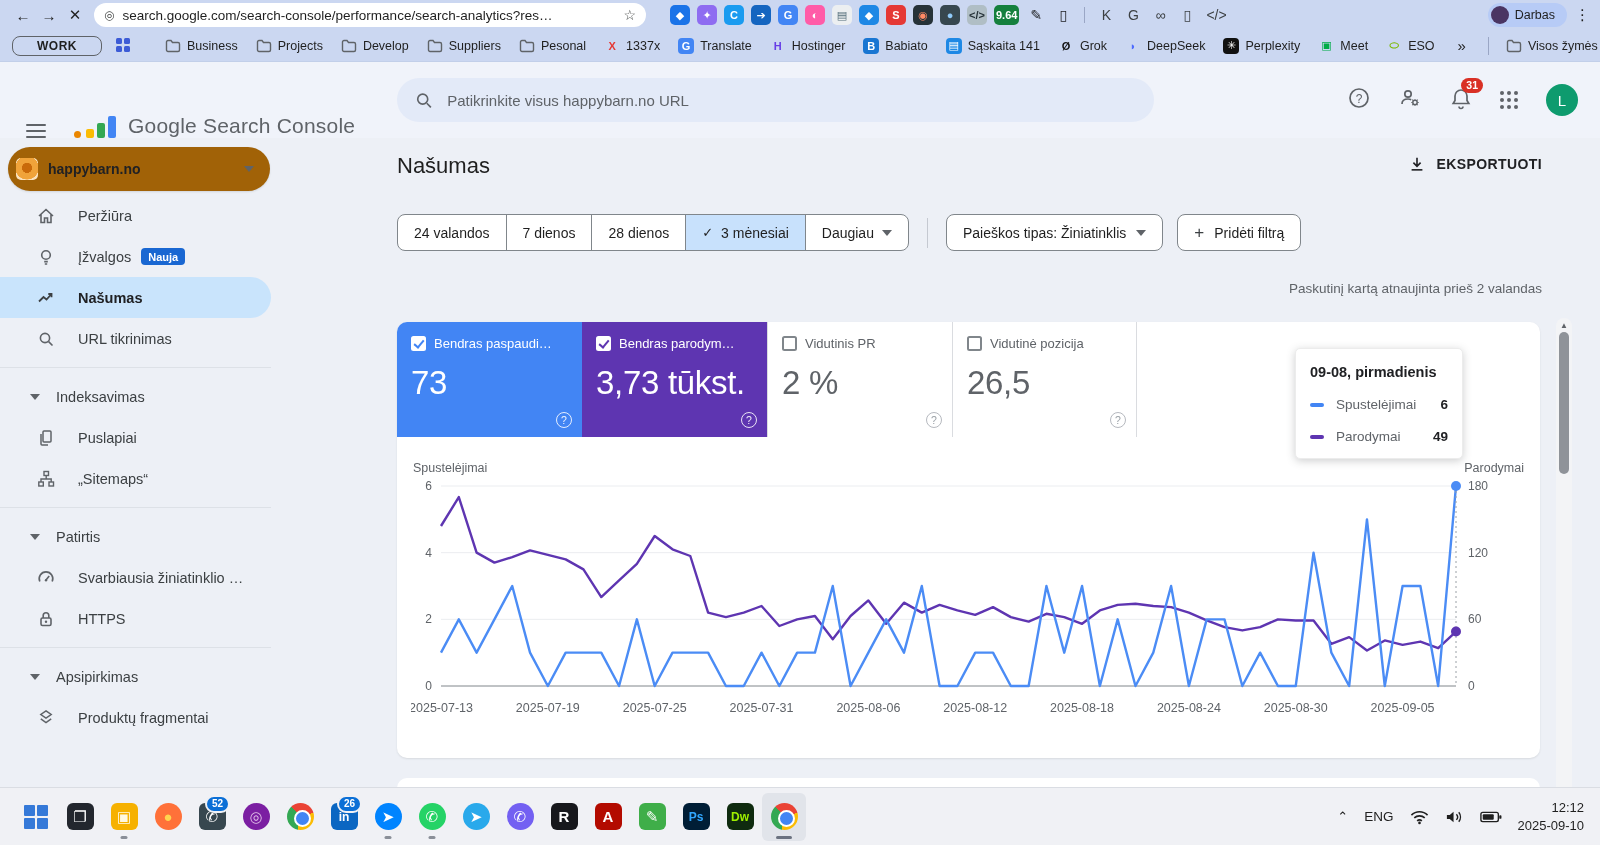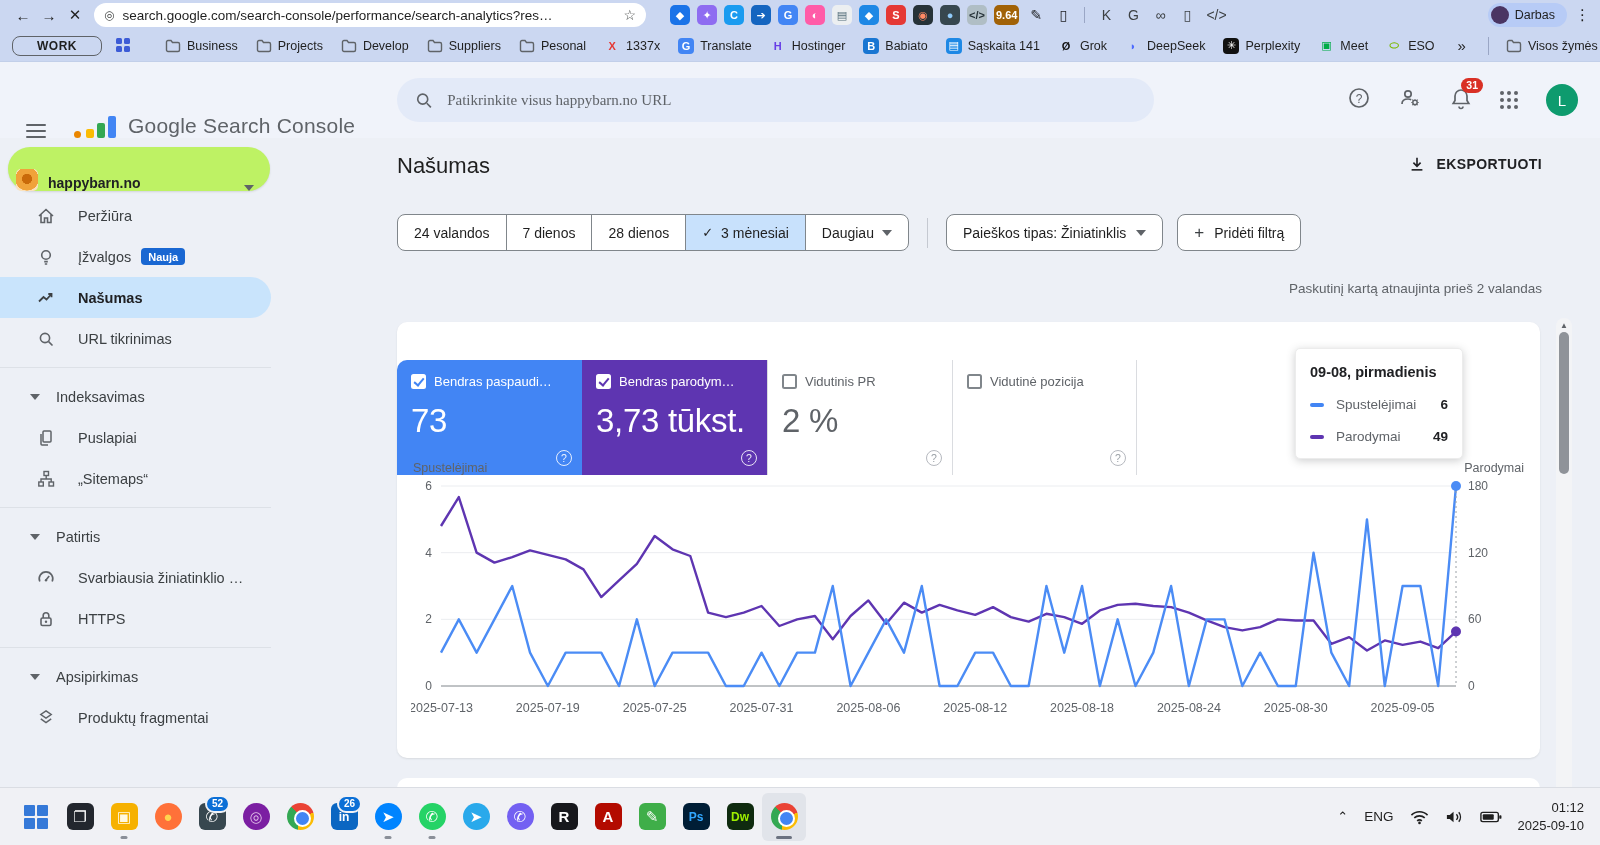--- a/index.html
+++ b/index.html
@@ -36,31 +36,31 @@
   .gsc-header { position:absolute; left:0; top:62px; width:1600px; height:76px; background:#f0f3fa; display:flex; align-items:flex-end; }
   .hamburger { width:20px; margin-left:26px; display:flex; flex-direction:column; gap:4px; }
   .hamburger span { height:2px; background:#5f6368; border-radius:1px; }
   .gsc-logo { display:flex; align-items:flex-end; gap:3px; margin-left:28px; }
   .gsc-logo .b1{width:8px;height:22px;background:#4285f4;border-radius:2px;}
   .gsc-logo .b2{width:8px;height:15px;background:#34a853;border-radius:2px;}
   .gsc-logo .b3{width:8px;height:9px;background:#fbbc04;border-radius:2px;}
   .gsc-logo .dot{width:7px;height:7px;border-radius:50%;background:#ea8600;margin-right:2px;}
   .gsc-name { font-size:21px; color:#5f6368; margin-left:12px; letter-spacing:.2px; }
   .gsc-search { position:absolute; left:397px; top:16px; width:757px; height:44px; background:#e3eaf8; border-radius:22px; display:flex; align-items:center; padding:0 18px; }
-  .gsc-search input { border:none; outline:none; background:transparent; font-size:15px; color:#202124; width:100%; margin-left:14px; font-family:Liberation Serif, serif; }
+  .gsc-search input { border:none; outline:none; background:transparent; font-size:15px; color:#202124; width:100%; margin-left:14px; font-family:Liberation Sans, sans-serif; }
   .gsc-search input::placeholder { color:#5f6368; }
   .hdr-icons { position:absolute; right:22px; top:0; height:76px; display:flex; align-items:center; gap:28px; }
   .hic { position:relative; color:#5f6368; }
   .bell-badge { position:absolute; top:-9px; right:-11px; background:#d93025; color:#fff; font-size:10.5px; font-weight:bold; border-radius:9px; padding:1.5px 5px; }
   .apps-grid { width:18px; height:18px; display:grid; grid-template-columns:repeat(3,4px); grid-template-rows:repeat(3,4px); gap:3px; }
   .apps-grid span { background:#5f6368; border-radius:50%; }
   .avatar { width:32px; height:32px; border-radius:50%; background:#0e9b6e; color:#fff; font-size:15px; display:flex; align-items:center; justify-content:center; }
 
   
-  .property-pill { position:absolute; left:8px; top:147px; width:262px; height:44px; background:#bef264; border-radius:22px; display:flex; align-items:flex-end; padding:0 16px 0 8px; box-shadow:0 1px 2px rgba(60,64,67,.15); }
+  .property-pill { position:absolute; left:8px; top:147px; width:262px; height:44px; background:#a16207; border-radius:22px; display:flex; align-items:center; padding:0 16px 0 8px; box-shadow:0 1px 2px rgba(60,64,67,.15); }
   .prop-fav { width:22px; height:22px; border-radius:5px; background:radial-gradient(circle at 50% 45%, #c96a0a 0 30%, #f0a33a 32% 70%, #fbe2bd 72%); margin-right:10px; }
   .prop-name { font-size:14px; font-weight:bold; color:#202124; flex:1; }
   .caret-down { width:0; height:0; border-left:5px solid transparent; border-right:5px solid transparent; border-top:6px solid #5f6368; }
 
   
   .sidebar { position:absolute; left:0; top:195px; width:290px; }
   .sb-item { height:41px; display:flex; align-items:center; padding-left:36px; font-size:14.5px; color:#3c4043; position:relative; }
   .sb-item .sb-ic { width:20px; height:20px; margin-right:22px; flex:0 0 auto; }
   .sb-item.active { background:#c9e4fc; border-radius:0 21px 21px 0; width:271px; color:#202124; font-weight:bold; }
   .sb-badge { background:#1967d2; color:#fff; font-size:11px; font-weight:bold; border-radius:4px; padding:2.5px 7px; margin-left:10px; }
@@ -78,21 +78,21 @@
   .seg.selected { background:#c8e1fc; gap:8px; }
   .seg .chk { font-size:13px; color:#1f1f1f; }
   .seg .dd { margin-left:8px; }
   .group-sep { width:1px; height:30px; background:#c5c9d1; margin:0 18px; }
   .chip { display:flex; align-items:center; gap:10px; background:#fff; border:1px solid #80868b; border-radius:8px; height:37px; padding:0 16px; font-size:14px; color:#1f1f1f; margin-right:14px; }
   .chip .plus { font-size:17px; color:#3c4043; }
   .updated { position:absolute; right:58px; top:281px; font-size:13.5px; color:#5f6368; }
 
   
   .main-card { position:absolute; left:397px; top:322px; width:1143px; height:436px; background:#fff; border-radius:10px; box-shadow:0 1px 2px rgba(60,64,67,.12); }
-  .tile-row { display:flex; height:115px;margin-top:38px; }
+  .tile-row { display:flex; height:115px; }
   .tile { width:185px; padding:14px 12px 8px 14px; position:relative; }
   .tile:nth-child(1){ border-top-left-radius:10px; }
   .tile.sel { color:#fff; }
   .tile .t-label { display:flex; align-items:center; gap:8px; font-size:13px; }
   .tile .cb { width:15px; height:15px; border-radius:2.5px; position:relative; flex:0 0 auto; }
   .tile .cb.checked { background:#fff; }
   .tile .cb.checked::after { content:""; position:absolute; left:4.5px; top:1.5px; width:4px; height:8px; border:solid var(--tc); border-width:0 2px 2px 0; transform:rotate(40deg); }
   .tile .cb.un { border:2px solid #80868b; }
   .tile .t-value { font-size:33px; margin-top:13px; letter-spacing:-.3px; }
   .tile.plain .t-label { color:#5f6368; }
@@ -157,21 +157,21 @@
       <span class="ext-ic" style="background: rgb(26, 155, 240); color: rgb(255, 255, 255);">C</span>
       <span class="ext-ic" style="background: rgb(21, 101, 192); color: rgb(255, 255, 255);">➔</span>
       <span class="ext-ic" style="background: rgb(66, 133, 244); color: rgb(255, 255, 255);">G</span>
       <span class="ext-ic" style="background: rgb(255, 92, 168); color: rgb(255, 255, 255);">◐</span>
       <span class="ext-ic" style="background: rgb(236, 239, 241); color: rgb(84, 110, 122);">▤</span>
       <span class="ext-ic" style="background: rgb(30, 136, 229); color: rgb(255, 255, 255);">◆</span>
       <span class="ext-ic" style="background: rgb(229, 57, 53); color: rgb(255, 255, 255);">S</span>
       <span class="ext-ic" style="background: rgb(38, 50, 56); color: rgb(255, 138, 101);">◉</span>
       <span class="ext-ic" style="background: rgb(55, 71, 79); color: rgb(144, 202, 249);">●</span>
       <span class="ext-ic" style="background: rgb(176, 190, 197); color: rgb(38, 50, 56);">&lt;/&gt;</span>
-      <span class="ext-ic" style="background: #a16207; color: rgb(255, 255, 255);">9.64</span>
+      <span class="ext-ic" style="background: #15803d; color: rgb(255, 255, 255);">9.64</span>
       <span class="ext-ic plain" style="color: rgb(32, 33, 36);">✎</span>
       <span class="ext-ic plain" style="color: rgb(32, 33, 36);">▯</span>
       <span class="ext-div"></span>
       <span class="ext-ic plain" style="color: rgb(60, 64, 67);">K</span>
       <span class="ext-ic plain" style="color: rgb(60, 64, 67);">G</span>
       <span class="ext-ic plain" style="color: rgb(60, 64, 67);">∞</span>
       <span class="ext-ic plain" style="color: rgb(60, 64, 67);">▯</span>
       <span class="ext-ic plain" style="color: rgb(60, 64, 67);">&lt;/&gt;</span>
     </div>
   <div class="profile-chip">
@@ -487,20 +487,21 @@
           <span>Vidutinis PR</span>
         </div>
         <div class="t-value">2 %</div>
         <span class="help">?</span>
       </div>
       <div class="tile plain bdl bdr">
         <div class="t-label">
           <span class="cb un"></span>
           <span>Vidutinė pozicija</span>
         </div>
+        <div class="t-value">26,5</div>
         <span class="help">?</span>
       </div>
     </div>
 
   <div class="chart-tooltip">
     <div class="ct-title">09-08, pirmadienis</div>
     <div id="ct-rows">
         <div class="ct-row">
           <span class="ct-swatch" style="background: rgb(66, 133, 244);"></span>
           <span>Spustelėjimai</span>
@@ -634,17 +635,17 @@
     <svg width="19" height="16" viewBox="0 0 20 16">
         <path d="M2 6 h3 l4-3.5 v11 L5 10 H2 z" fill="#1f1f1f"></path>
         <path d="M12 5 a4.5 4.5 0 0 1 0 6 M14.5 3 a8 8 0 0 1 0 10" fill="none" stroke="#1f1f1f" stroke-width="1.5"></path>
       </svg>
     <svg width="22" height="14" viewBox="0 0 24 14">
         <rect x="1" y="2" width="19" height="10" rx="2" fill="none" stroke="#1f1f1f" stroke-width="1.5"></rect>
         <rect x="3" y="4" width="12" height="6" rx="1" fill="#1f1f1f"></rect>
         <rect x="21" y="5" width="2.4" height="4" rx="1" fill="#1f1f1f"></rect>
       </svg>
     <div class="tray-clock">
-      <div>01:12</div>
+      <div>12:12</div>
       <div>2025-09-10</div>
     </div>
   </div>
 </div>
 
 </body></html>

